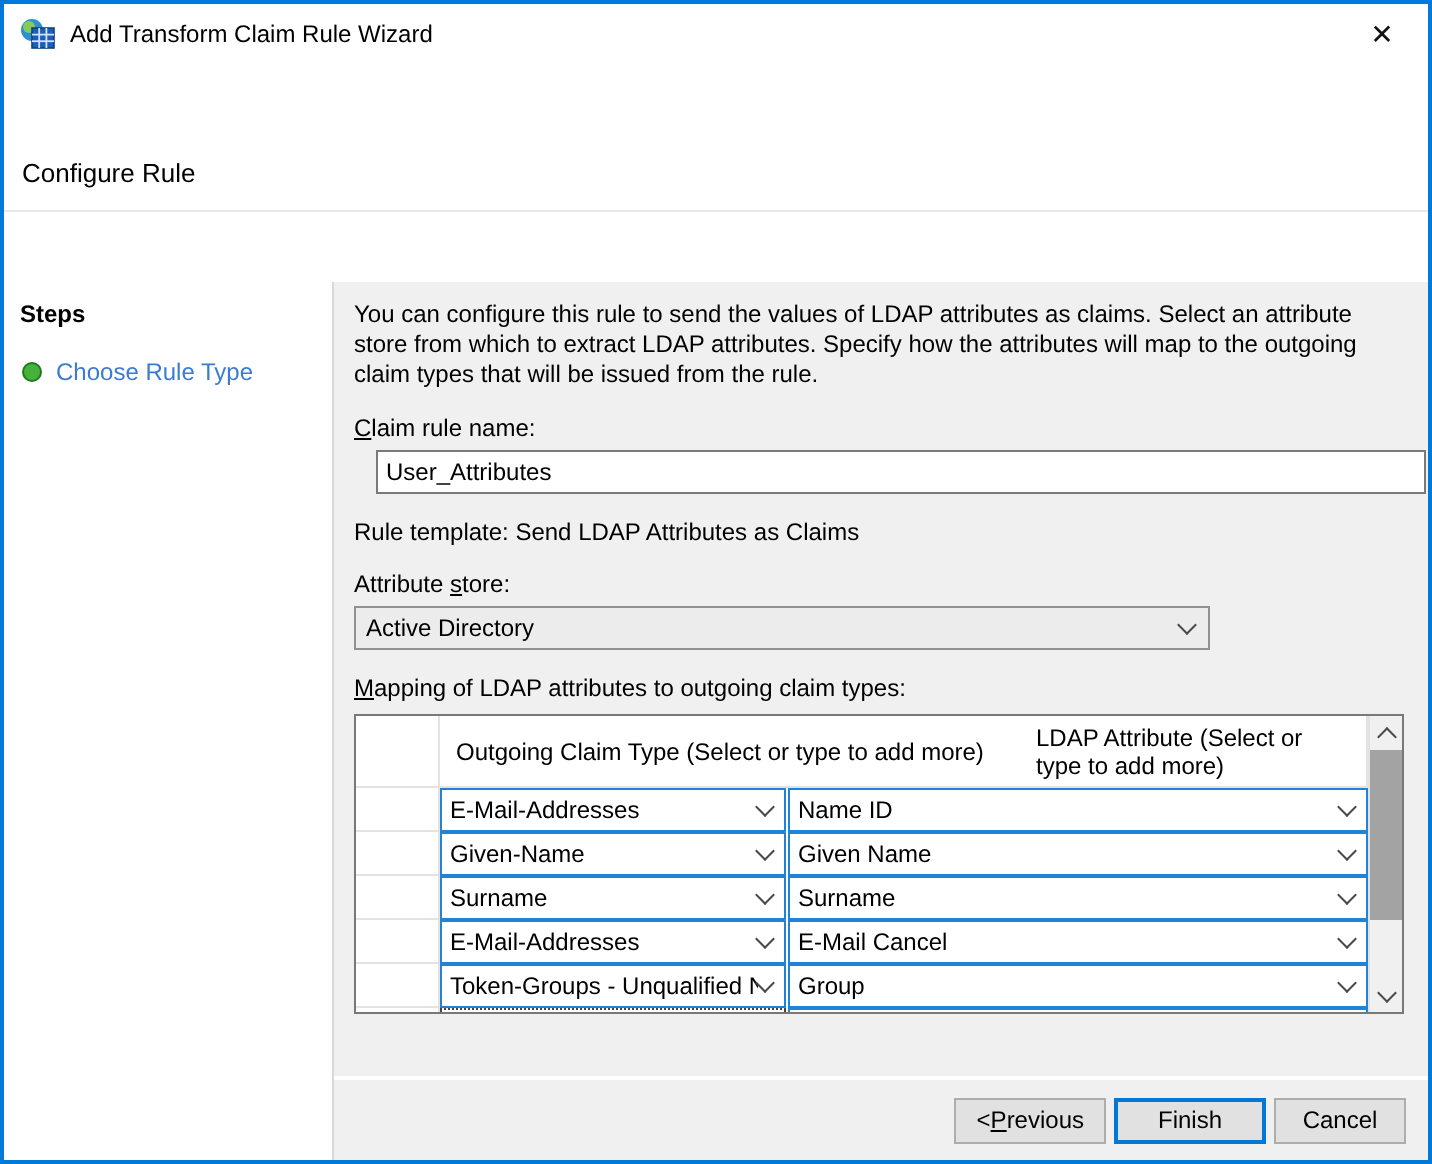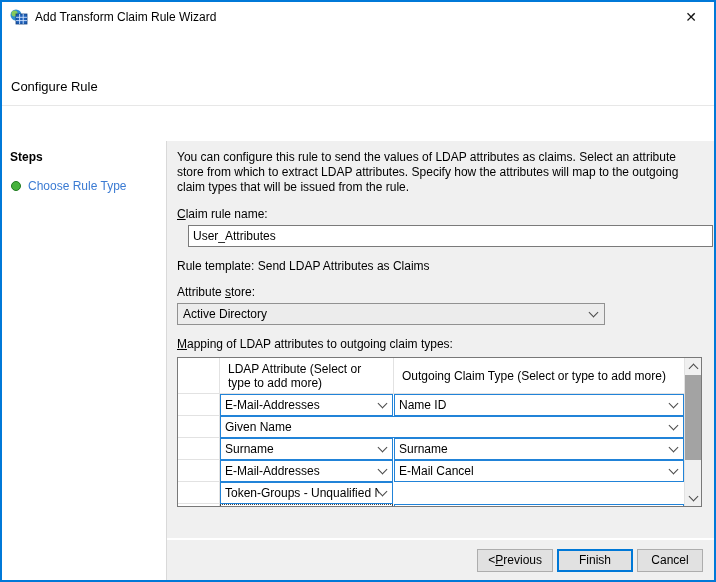--- a/index.html
+++ b/index.html
@@ -121,38 +121,42 @@
           <span>Active Directory</span>
           <span class="chev"></span>
         </div>
 
         <div class="field-label"><span class="u">M</span><span>apping of LDAP attributes to outgoing claim types:</span></div>
 
         <div class="grid">
           <div class="gridbody">
             <div class="ghead">
               <div class="selcol"></div>
+              <div class="hcell c2">Outgoing Claim Type (Select or type to add more)</div>
               <div class="hcell c1">LDAP Attribute (Select or type to add more)</div>
-              <div class="hcell c2">Outgoing Claim Type (Select or type to add more)</div>
             </div>
 
             <div class="grow">
               <div class="selcol"></div>
               <div class="ccell c1">
                 <span class="txt">E-Mail-Addresses</span>
                 <span class="chev"></span>
               </div>
               <div class="ccell c2">
                 <span class="txt">Name ID</span>
                 <span class="chev"></span>
               </div>
             </div>
 
             <div class="grow">
               <div class="selcol"></div>
+              <div class="ccell c1">
+                <span class="txt">Given-Name</span>
+                <span class="chev"></span>
+              </div>
               <div class="ccell c2">
                 <span class="txt">Given Name</span>
                 <span class="chev"></span>
               </div>
             </div>
 
             <div class="grow">
               <div class="selcol"></div>
               <div class="ccell c1">
                 <span class="txt">Surname</span>
@@ -173,20 +177,24 @@
               <div class="ccell c2">
                 <span class="txt">E-Mail Cancel</span>
                 <span class="chev"></span>
               </div>
             </div>
 
             <div class="grow">
               <div class="selcol"></div>
               <div class="ccell c1">
                 <span class="txt">Token-Groups - Unqualified Names</span>
+                <span class="chev"></span>
+              </div>
+              <div class="ccell c2">
+                <span class="txt">Group</span>
                 <span class="chev"></span>
               </div>
             </div>
 
             <div class="grow">
               <div class="selcol"></div>
               <div class="ccell c1 dotted"></div>
               <div class="ccell c2"></div>
             </div>
           </div>

